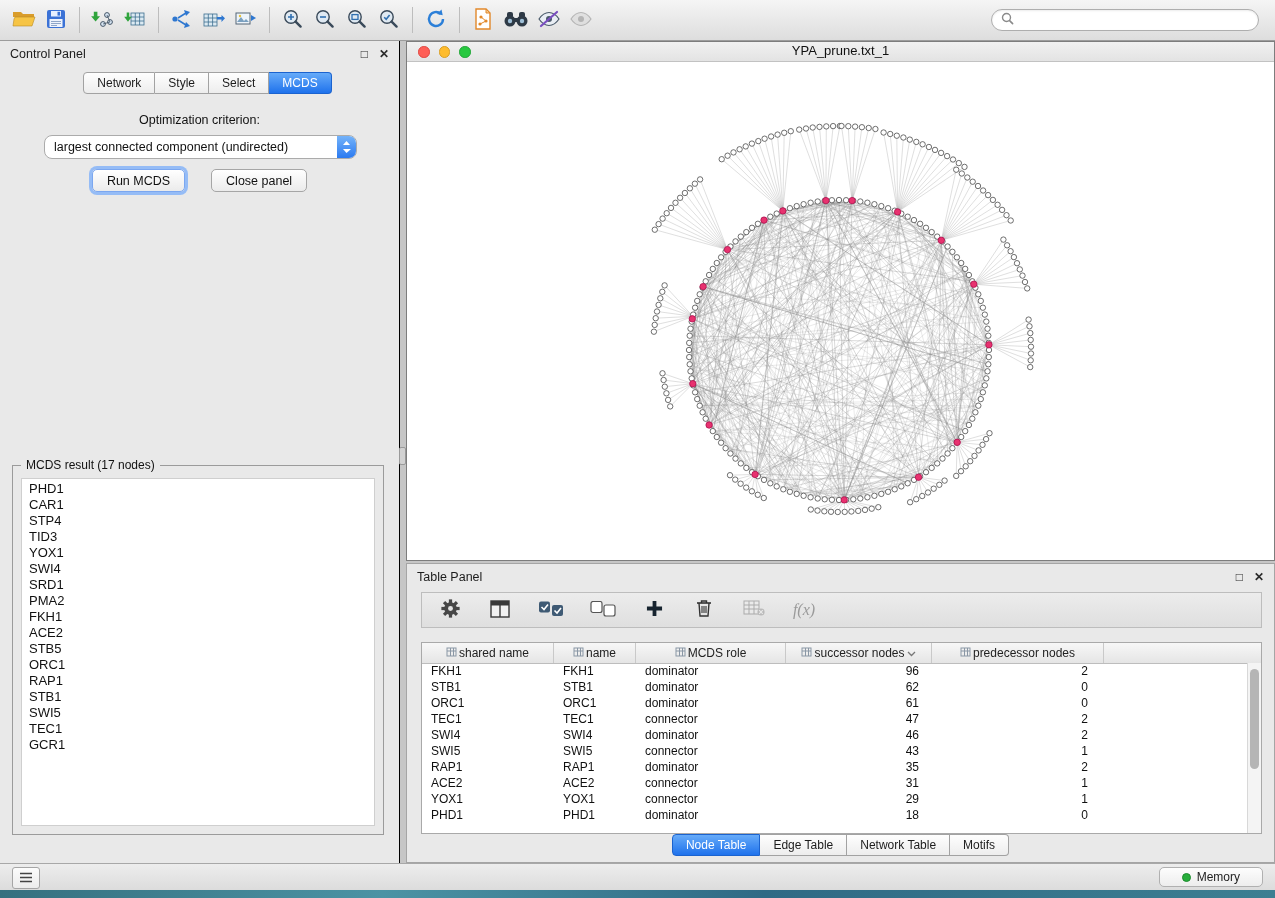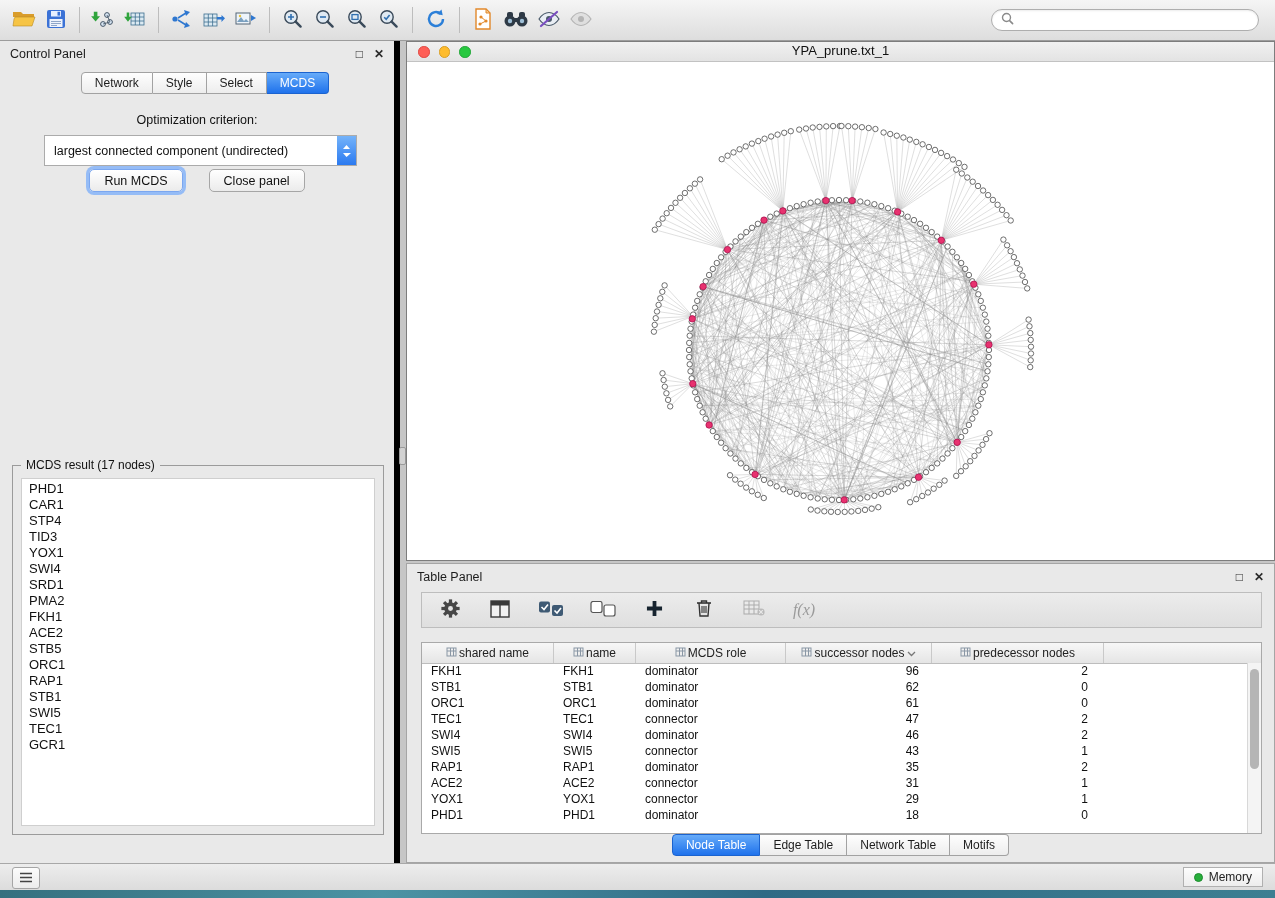--- a/index.html
+++ b/index.html
@@ -13,38 +13,38 @@
   .tbtn{height:24px;min-width:32px;border:none;background:transparent;display:flex;
     align-items:center;justify-content:center;padding:0 4px;cursor:default;}
   .tsep{width:1px;height:26px;background:#bdbdbd;margin:0 7px;flex:none;}
   .search-box{margin-left:auto;margin-right:8px;width:268px;height:22px;background:#fff;
     border:1px solid #aeaeae;border-radius:12px;display:flex;align-items:center;
     padding:0 9px;gap:5px;box-sizing:border-box;box-shadow:inset 0 1px 2px rgba(0,0,0,.08);}
   .search-box input{border:none;outline:none;flex:1;font-size:12px;background:transparent;}
 
   
   .control-panel{position:absolute;left:0;top:41px;width:400px;height:822px;
-    background:#e9e9e9;border-right:6px solid #000000;box-sizing:border-box;}
+    background:#e9e9e9;border-right:1px solid #000000;box-sizing:border-box;}
   .panel-header{height:26px;display:flex;align-items:center;padding:0 10px;
     font-size:12.5px;color:#1c1c1c;}
   .win-icons{margin-left:auto;display:flex;gap:11px;font-size:12px;color:#2b2b2b;}
   .win-icon{cursor:default;line-height:1;}
   .win-icon.close{font-weight:bold;}
 
   .cp-tabs{position:absolute;left:8px;top:31px;width:100%;display:flex;justify-content:center;}
   .seg-tab{padding:3px 13px;font-size:12px;color:#1c1c1c;
     background:linear-gradient(#fefefe,#ededed);border:1px solid #a2a2a2;
     border-left-width:0;cursor:default;white-space:nowrap;}
   .seg-tab:first-child{border-left-width:1px;border-radius:4px 0 0 4px;}
   .seg-tab:last-child{border-radius:0 4px 4px 0;}
   .seg-tab.active{background:linear-gradient(#66abf9,#1f72ec);border-color:#1b63cf;color:#fff;}
 
   .opt-label{position:absolute;top:72px;width:100%;text-align:center;font-size:12.5px;}
-  .combo{position:absolute;left:44px;top:94px;width:313px;height:31px;background:#fff;
-    border:1px solid #ababab;border-radius:0;display:flex;align-items:center;
+  .combo{position:absolute;left:44px;top:94px;width:313px;height:24px;background:#fff;
+    border:1px solid #ababab;border-radius:8px;display:flex;align-items:center;
     box-sizing:border-box;overflow:hidden;}
   .combo-label{flex:1;padding-left:9px;font-size:12.5px;white-space:nowrap;}
   .combo-stepper{width:19px;height:100%;background:linear-gradient(#74b3fa,#2b7af0);
     display:flex;align-items:center;justify-content:center;flex:none;}
   .btn-row{position:absolute;top:128px;width:100%;display:flex;justify-content:center;gap:26px;}
   .mac-btn{height:23px;padding:0 14px;background:linear-gradient(#ffffff,#ebebeb);
     border:1px solid #a6a6a6;border-radius:5px;font-size:12.5px;color:#111;
     font-family:inherit;cursor:default;}
   .mac-btn.focus{box-shadow:0 0 0 3px rgba(94,158,255,.6);border-color:#7ba7f0;}
 
@@ -98,22 +98,22 @@
     border-radius:5px;}
   .tp-tabs{position:absolute;left:0;right:0;top:270px;display:flex;justify-content:center;}
 
   
   .status-bar{position:absolute;left:0;top:863px;width:1275px;height:27px;
     background:linear-gradient(#ededed,#dcdcdc);border-top:1px solid #a8a8a8;box-sizing:border-box;}
   .log-btn{position:absolute;left:12px;top:3px;width:26px;height:20px;border:1px solid #a5a5a5;
     border-radius:3px;background:linear-gradient(#fcfcfc,#ececec);display:flex;
     align-items:center;justify-content:center;}
   .memory-btn{position:absolute;right:12px;top:3px;height:20px;border:1px solid #b0b0b0;
-    border-radius:0;background:linear-gradient(#fdfdfd,#ededed);display:flex;
-    align-items:center;gap:6px;padding:0 10px;font-size:12px;color:#222;box-sizing:border-box;}
+    border-radius:5px;background:linear-gradient(#fdfdfd,#ededed);display:flex;
+    align-items:center;gap:6px;padding:0 22px;font-size:12px;color:#222;box-sizing:border-box;}
   .mem-dot{width:9px;height:9px;border-radius:50%;background:#27ae3b;border:1px solid #1d8c2e;box-sizing:border-box;}
   .desktop-strip{position:absolute;left:0;top:890px;width:1275px;height:8px;
     background:linear-gradient(90deg,#35707f,#4b93a4 30%,#2f6a85 60%,#3c7f92);}
   .v-grip{position:absolute;left:399px;top:447px;width:7px;height:18px;background:#d2d2d2;
     border:1px solid #9a9a9a;border-radius:2px;box-sizing:border-box;}
 </style>
 </head>
 <body>
 
 <div class="app">

